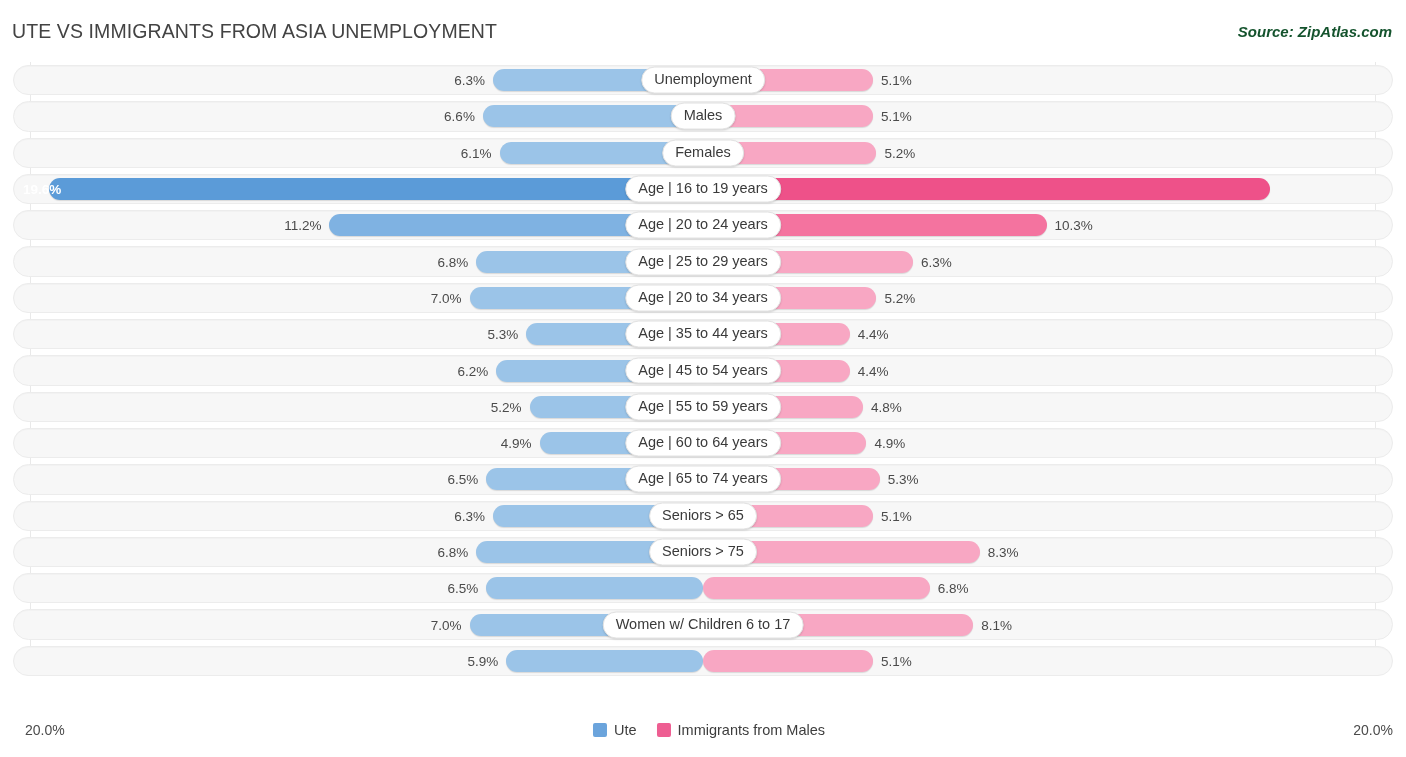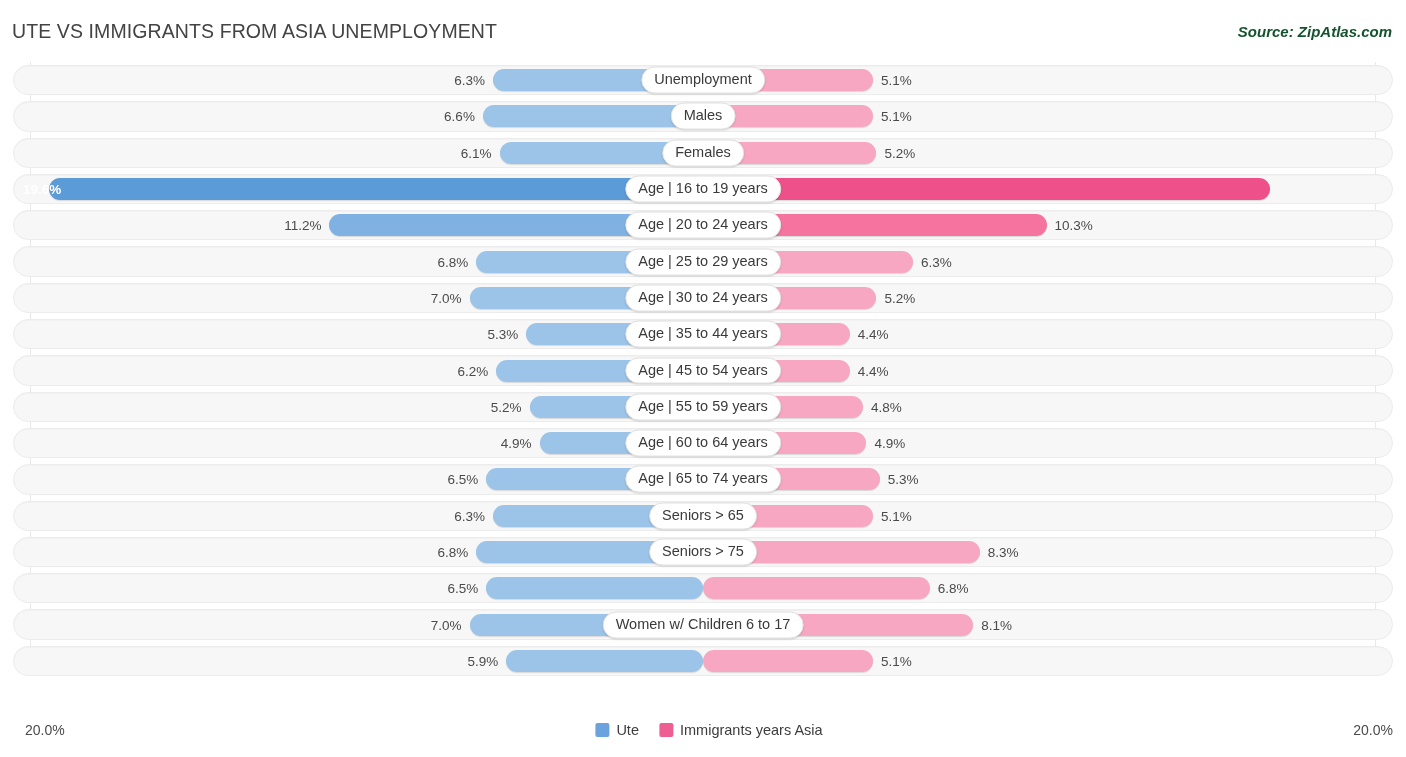--- a/index.html
+++ b/index.html
@@ -243,21 +243,21 @@
         <div class="bars">
           <div class="bar bar-left rounded" style="width: 233.45px;">
             <div class="bar-fill" style="background: rgb(155, 196, 232);"></div>
           </div>
           <div class="bar bar-right rounded" style="width: 173.42px;">
             <div class="bar-fill" style="background: rgb(248, 167, 195);"></div>
           </div>
           <div class="val val-left" style="right: calc(50% + 241.45px);">7.0%</div>
           <div class="val val-right" style="left: calc(50% + 181.42px);">5.2%</div>
         </div>
-        <div class="pill">Age | 30 to 24 years</div>
+        <div class="pill">Age | 20 to 34 years</div>
       </div>
       <div class="row">
         <div class="track"></div>
         <div class="bars">
           <div class="bar bar-left rounded" style="width: 176.755px;">
             <div class="bar-fill" style="background: rgb(155, 196, 232);"></div>
           </div>
           <div class="bar bar-right rounded" style="width: 146.74px;">
             <div class="bar-fill" style="background: rgb(248, 167, 195);"></div>
           </div>
@@ -395,17 +395,17 @@
 
 <div id="footer">
   <div class="axis-min">20.0%</div>
   <div id="legend">
       <div class="legend-item">
         <span class="swatch" style="background: rgb(107, 164, 220);"></span>
         <span>Ute</span>
       </div>
       <div class="legend-item">
         <span class="swatch" style="background: rgb(238, 94, 146);"></span>
-        <span>Immigrants years Asia</span>
+        <span>Immigrants from Males</span>
       </div>
     </div>
   <div class="axis-min">20.0%</div>
 </div>
 
 </body></html>

